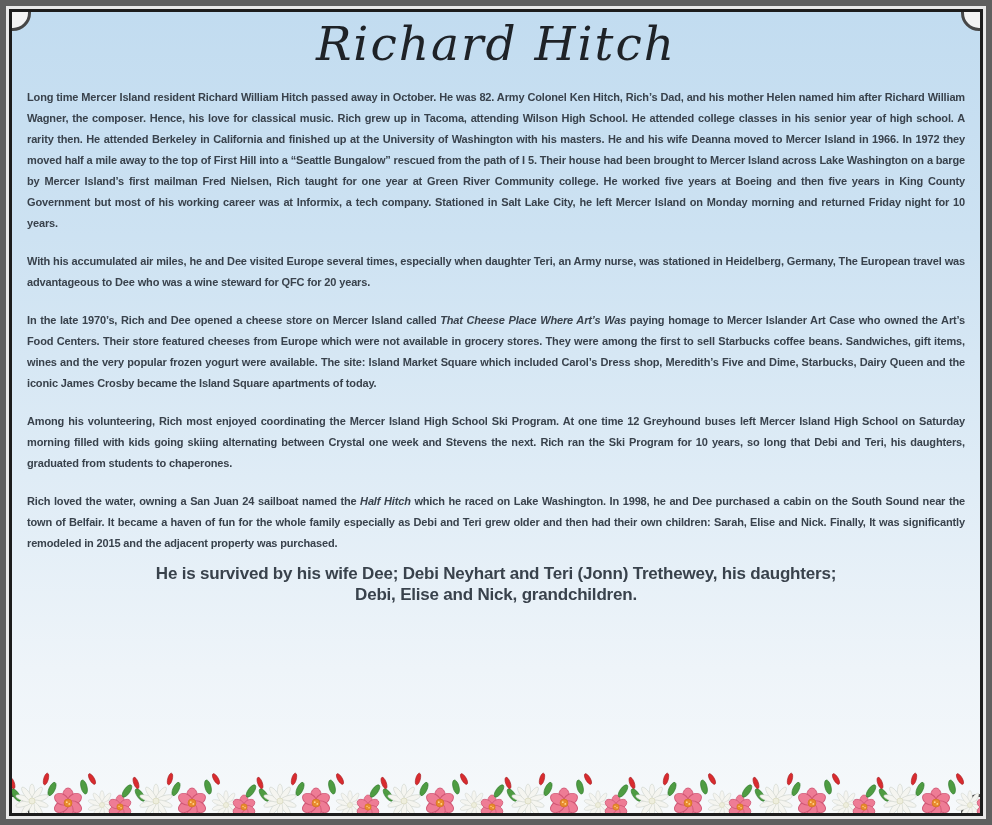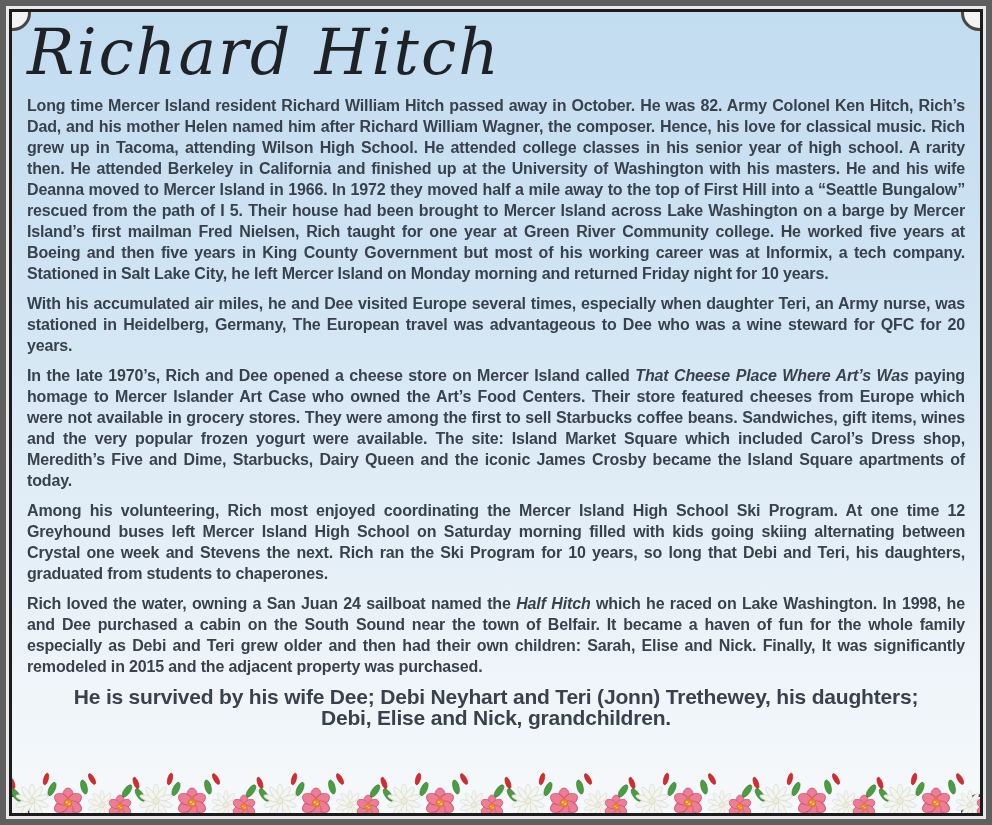--- a/index.html
+++ b/index.html
@@ -32,44 +32,45 @@
   .corner.tr { top: -17px; right: -17px; }
   .corner.bl { bottom: -17px; left: -17px; }
   .corner.br { bottom: -17px; right: -17px; }
   .content {
     position: absolute;
     top: 0; left: 0; right: 0;
     padding: 4px 15px 0 15px;
     z-index: 2;
   }
   .title {
+    text-align: center;
     font-family: "DejaVu Serif", serif;
     font-style: italic;
     font-weight: 500;
-    font-size: 63px;
+    font-size: 47px;
     letter-spacing: 2px;
     color: #1e2227;
     margin: 2px 0 8px 0;
     line-height: 1.1;
   }
   .para {
-    margin: 8px 0 9px 0;
+    margin: 17px 0 9px 0;
     text-align: justify;
-    font-size: 16px;
+    font-size: 11px;
     font-weight: 700;
     letter-spacing: -0.15px;
     line-height: 21px;
     color: #39424c;
   }
   .seg-bold-italic { font-style: italic; font-weight: 700; }
   .seg-italic { font-style: italic; font-weight: 700; }
   .closing {
     margin-top: 3px;
     text-align: center;
-    font-size: 21px;
+    font-size: 17px;
     font-weight: 700;
     letter-spacing: -0.2px;
     line-height: 21px;
     color: #39424c;
   }
   .closing .closing-gap { margin-top: 10px; }
   .flowers {
     position: absolute;
     left: 0; right: 0; bottom: -2px;
     z-index: 3;

